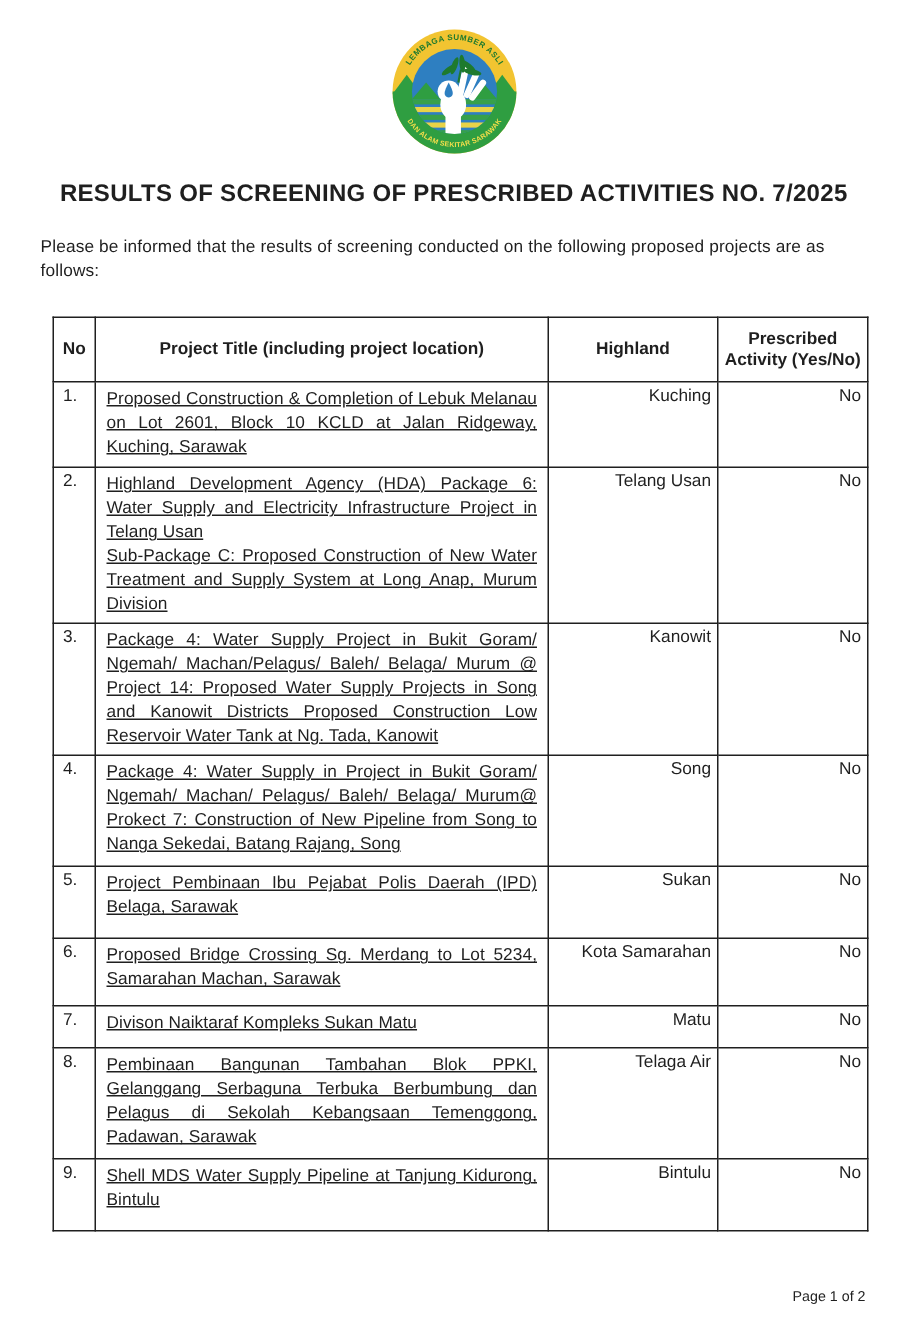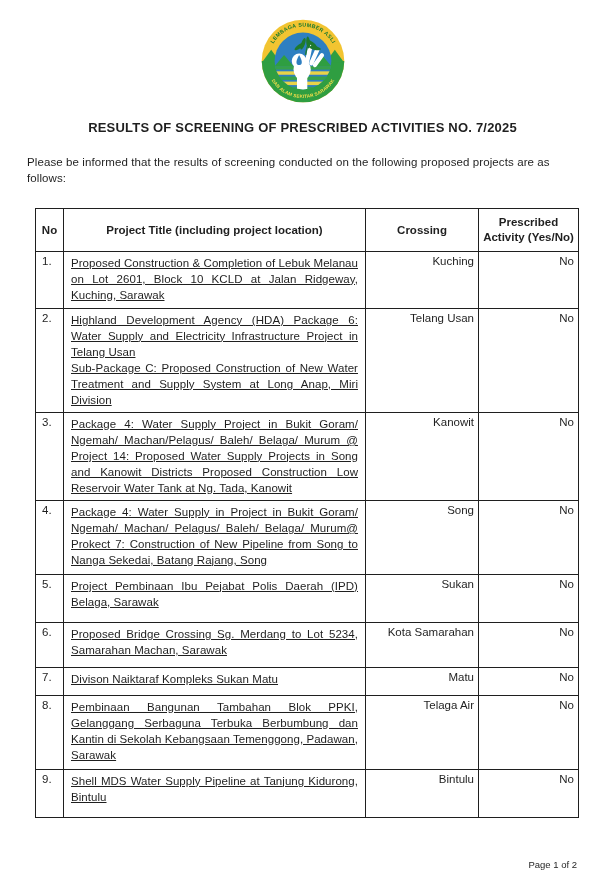--- a/index.html
+++ b/index.html
@@ -4,21 +4,21 @@
 <style>
   html,body{margin:0;padding:0;}
   body{
     width:605px;height:887px;background:#ffffff;
     font-family:"Liberation Sans",sans-serif;color:#1f1f1f;
     position:relative;overflow:hidden;
   }
   .page{padding:0 27px;}
   .logo-wrap{display:flex;justify-content:center;padding-top:18px;}
   .doc-title{
-    font-size:13px;font-weight:bold;text-align:center;
+    font-size:16px;font-weight:bold;text-align:center;
     margin:16px 0 0;letter-spacing:0.2px;line-height:1.2;
   }
   .intro{
     font-size:11.5px;margin:18px 0 0;line-height:1.4;letter-spacing:0.1px;
   }
   table.results{
     border-collapse:collapse;table-layout:fixed;
     width:543px;margin:22px 0 0 8px;font-size:11.5px;
   }
   table.results th,table.results td{
@@ -115,38 +115,38 @@
     <colgroup>
       <col style="width:28px">
       <col style="width:302px">
       <col style="width:113px">
       <col style="width:100px">
     </colgroup>
     <thead>
       <tr>
         <th>No</th>
         <th>Project Title (including project location)</th>
-        <th>Crossing</th>
+        <th>Highland</th>
         <th>Prescribed Activity (Yes/No)</th>
       </tr>
     </thead>
     <tbody>
         <tr>
           <td class="c-no">1.</td>
           <td class="c-title">
             <div class="para">Proposed Construction &amp; Completion of Lebuk Melanau on Lot 2601, Block 10 KCLD at Jalan Ridgeway, Kuching, Sarawak</div>
           </td>
           <td class="c-loc">Kuching</td>
           <td class="c-yes">No</td>
         </tr>
         <tr>
           <td class="c-no">2.</td>
           <td class="c-title">
             <div class="para">Highland Development Agency (HDA) Package 6: Water Supply and Electricity Infrastructure Project in Telang Usan</div>
-            <div class="para">Sub-Package C: Proposed Construction of New Water Treatment and Supply System at Long Anap, Miri Division</div>
+            <div class="para">Sub-Package C: Proposed Construction of New Water Treatment and Supply System at Long Anap, Murum Division</div>
           </td>
           <td class="c-loc">Telang Usan</td>
           <td class="c-yes">No</td>
         </tr>
         <tr>
           <td class="c-no">3.</td>
           <td class="c-title">
             <div class="para">Package 4: Water Supply Project in Bukit Goram/ Ngemah/ Machan/Pelagus/ Baleh/ Belaga/ Murum @ Project 14: Proposed Water Supply Projects in Song and Kanowit Districts Proposed Construction Low Reservoir Water Tank at Ng. Tada, Kanowit</div>
           </td>
           <td class="c-loc">Kanowit</td>
@@ -180,21 +180,21 @@
           <td class="c-no">7.</td>
           <td class="c-title">
             <div class="para">Divison Naiktaraf Kompleks Sukan Matu</div>
           </td>
           <td class="c-loc">Matu</td>
           <td class="c-yes">No</td>
         </tr>
         <tr>
           <td class="c-no">8.</td>
           <td class="c-title">
-            <div class="para">Pembinaan Bangunan Tambahan Blok PPKI, Gelanggang Serbaguna Terbuka Berbumbung dan Kantin di Sekolah Kebangsaan Temenggong, Padawan, Sarawak</div>
+            <div class="para">Pembinaan Bangunan Tambahan Blok PPKI, Gelanggang Serbaguna Terbuka Berbumbung dan Pelagus di Sekolah Kebangsaan Temenggong, Padawan, Sarawak</div>
           </td>
           <td class="c-loc">Telaga Air</td>
           <td class="c-yes">No</td>
         </tr>
         <tr>
           <td class="c-no">9.</td>
           <td class="c-title">
             <div class="para">Shell MDS Water Supply Pipeline at Tanjung Kidurong, Bintulu</div>
           </td>
           <td class="c-loc">Bintulu</td>

